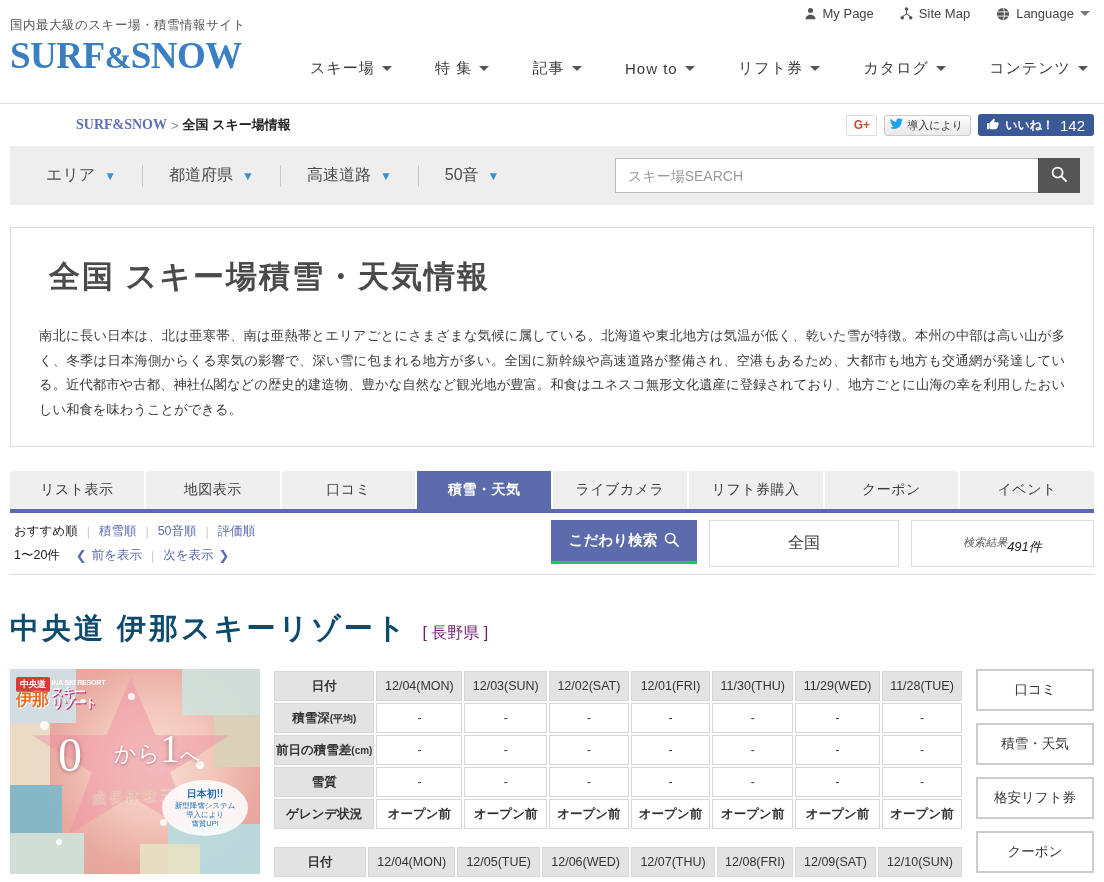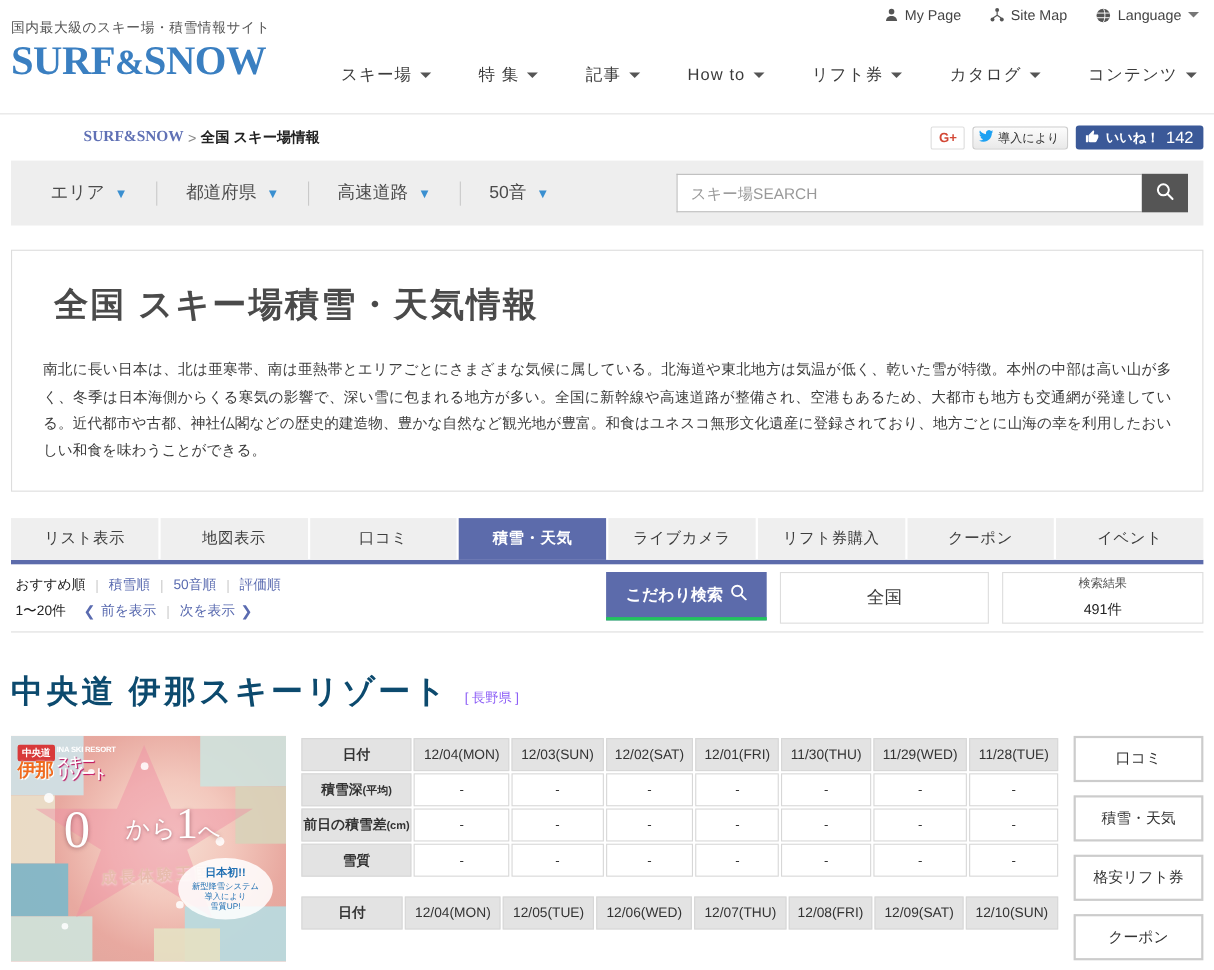--- a/index.html
+++ b/index.html
@@ -201,38 +201,38 @@
     font-size: 14.5px; font-weight: bold; cursor: pointer;
     border-bottom: 3px solid #22c55e;
   }
   .area-box {
     width: 190px; height: 47px; border: 1px solid #ddd; background: #fff;
     display: flex; align-items: center; justify-content: center;
     font-size: 16px; color: #3d3d3d; margin-left: 12px; cursor: pointer;
   }
   .result-box {
     width: 183px; height: 47px; border: 1px solid #ddd; background: #fff;
-    display: flex; flex-direction: column; align-items: center;
-    justify-content: center; margin-left: 12px; line-height: 1;
+    display: flex; flex-direction: row; align-items: center;
+    justify-content: center; margin-left: 12px; line-height: 1; font-style: italic;
   }
   .result-label { font-size: 11px; color: #555; margin-bottom: 3px; }
   .result-num { font-size: 22px; font-weight: bold; color: #222; }
   .result-num span { font-size: 13px; font-weight: normal; }
 
   
   .resort { margin: 34px 10px 0 10px; }
   .resort-title {
     display: flex; align-items: baseline; gap: 14px;
     margin-bottom: 20px;
   }
   .resort-name {
     font-size: 29px; color: #0c4a6e; font-weight: bold; letter-spacing: 3px;
     cursor: pointer;
   }
-  .resort-pref { font-size: 12px; color: #8b5cf6; }
+  .resort-pref { font-size: 16px; color: #701a75; }
 
   .resort-body { display: flex; gap: 12px; align-items: flex-start; }
 
   
   .thumb {
     width: 250px; height: 205px; position: relative;
     overflow: hidden; flex: none; cursor: pointer;
     background: #f4c9c7;
   }
   .th-bg { position: absolute; inset: 0;
@@ -604,20 +604,30 @@
             <tr>
               <th class="rowhead">雪質</th>
               <td class="dash">-</td>
               <td class="dash">-</td>
               <td class="dash">-</td>
               <td class="dash">-</td>
               <td class="dash">-</td>
               <td class="dash">-</td>
               <td class="dash">-</td>
             </tr>
+            <tr>
+              <th class="rowhead">ゲレンデ状況</th>
+              <td class="status">オープン前</td>
+              <td class="status">オープン前</td>
+              <td class="status">オープン前</td>
+              <td class="status">オープン前</td>
+              <td class="status">オープン前</td>
+              <td class="status">オープン前</td>
+              <td class="status">オープン前</td>
+            </tr>
           </tbody>
         </table>
 
         <div class="tbl-gap"></div>
 
         <table class="snow">
           <tbody>
             <tr>
               <th class="rowhead">日付</th>
               <th class="datehead">12/04(MON)</th>

